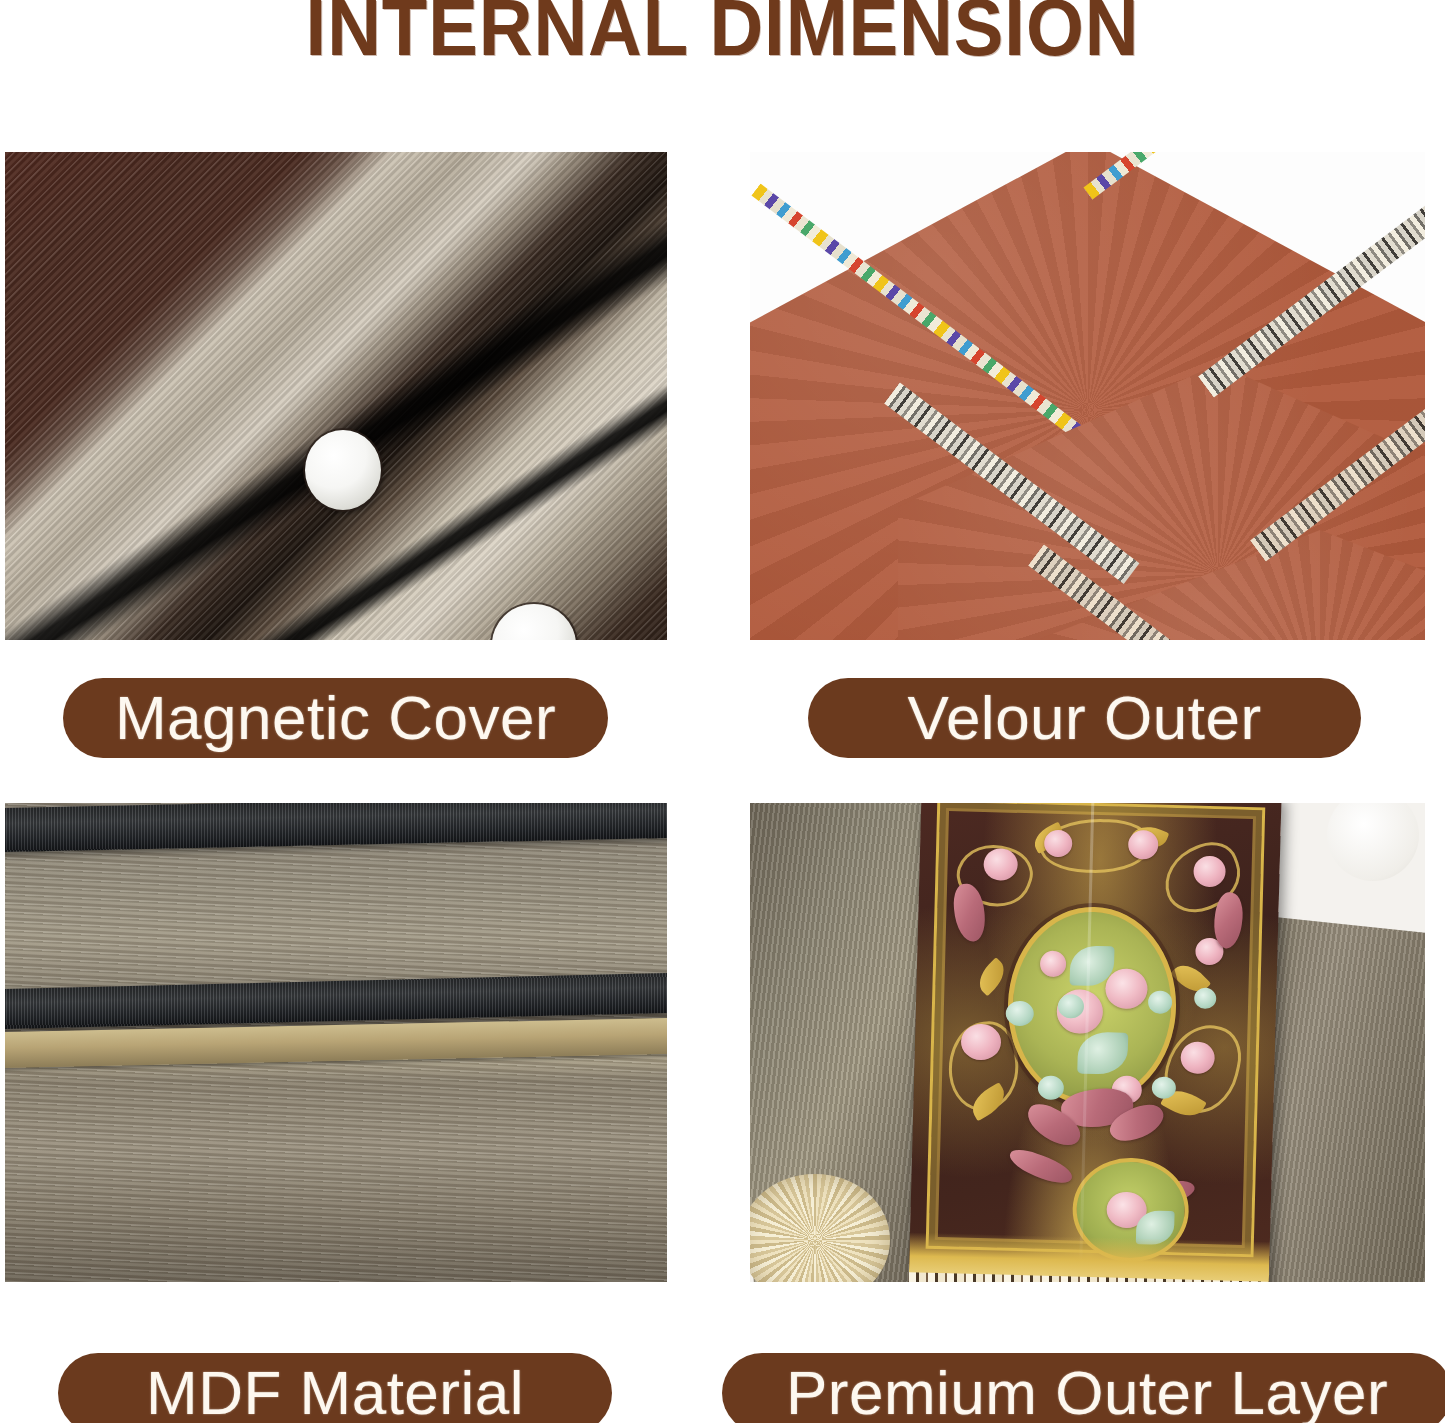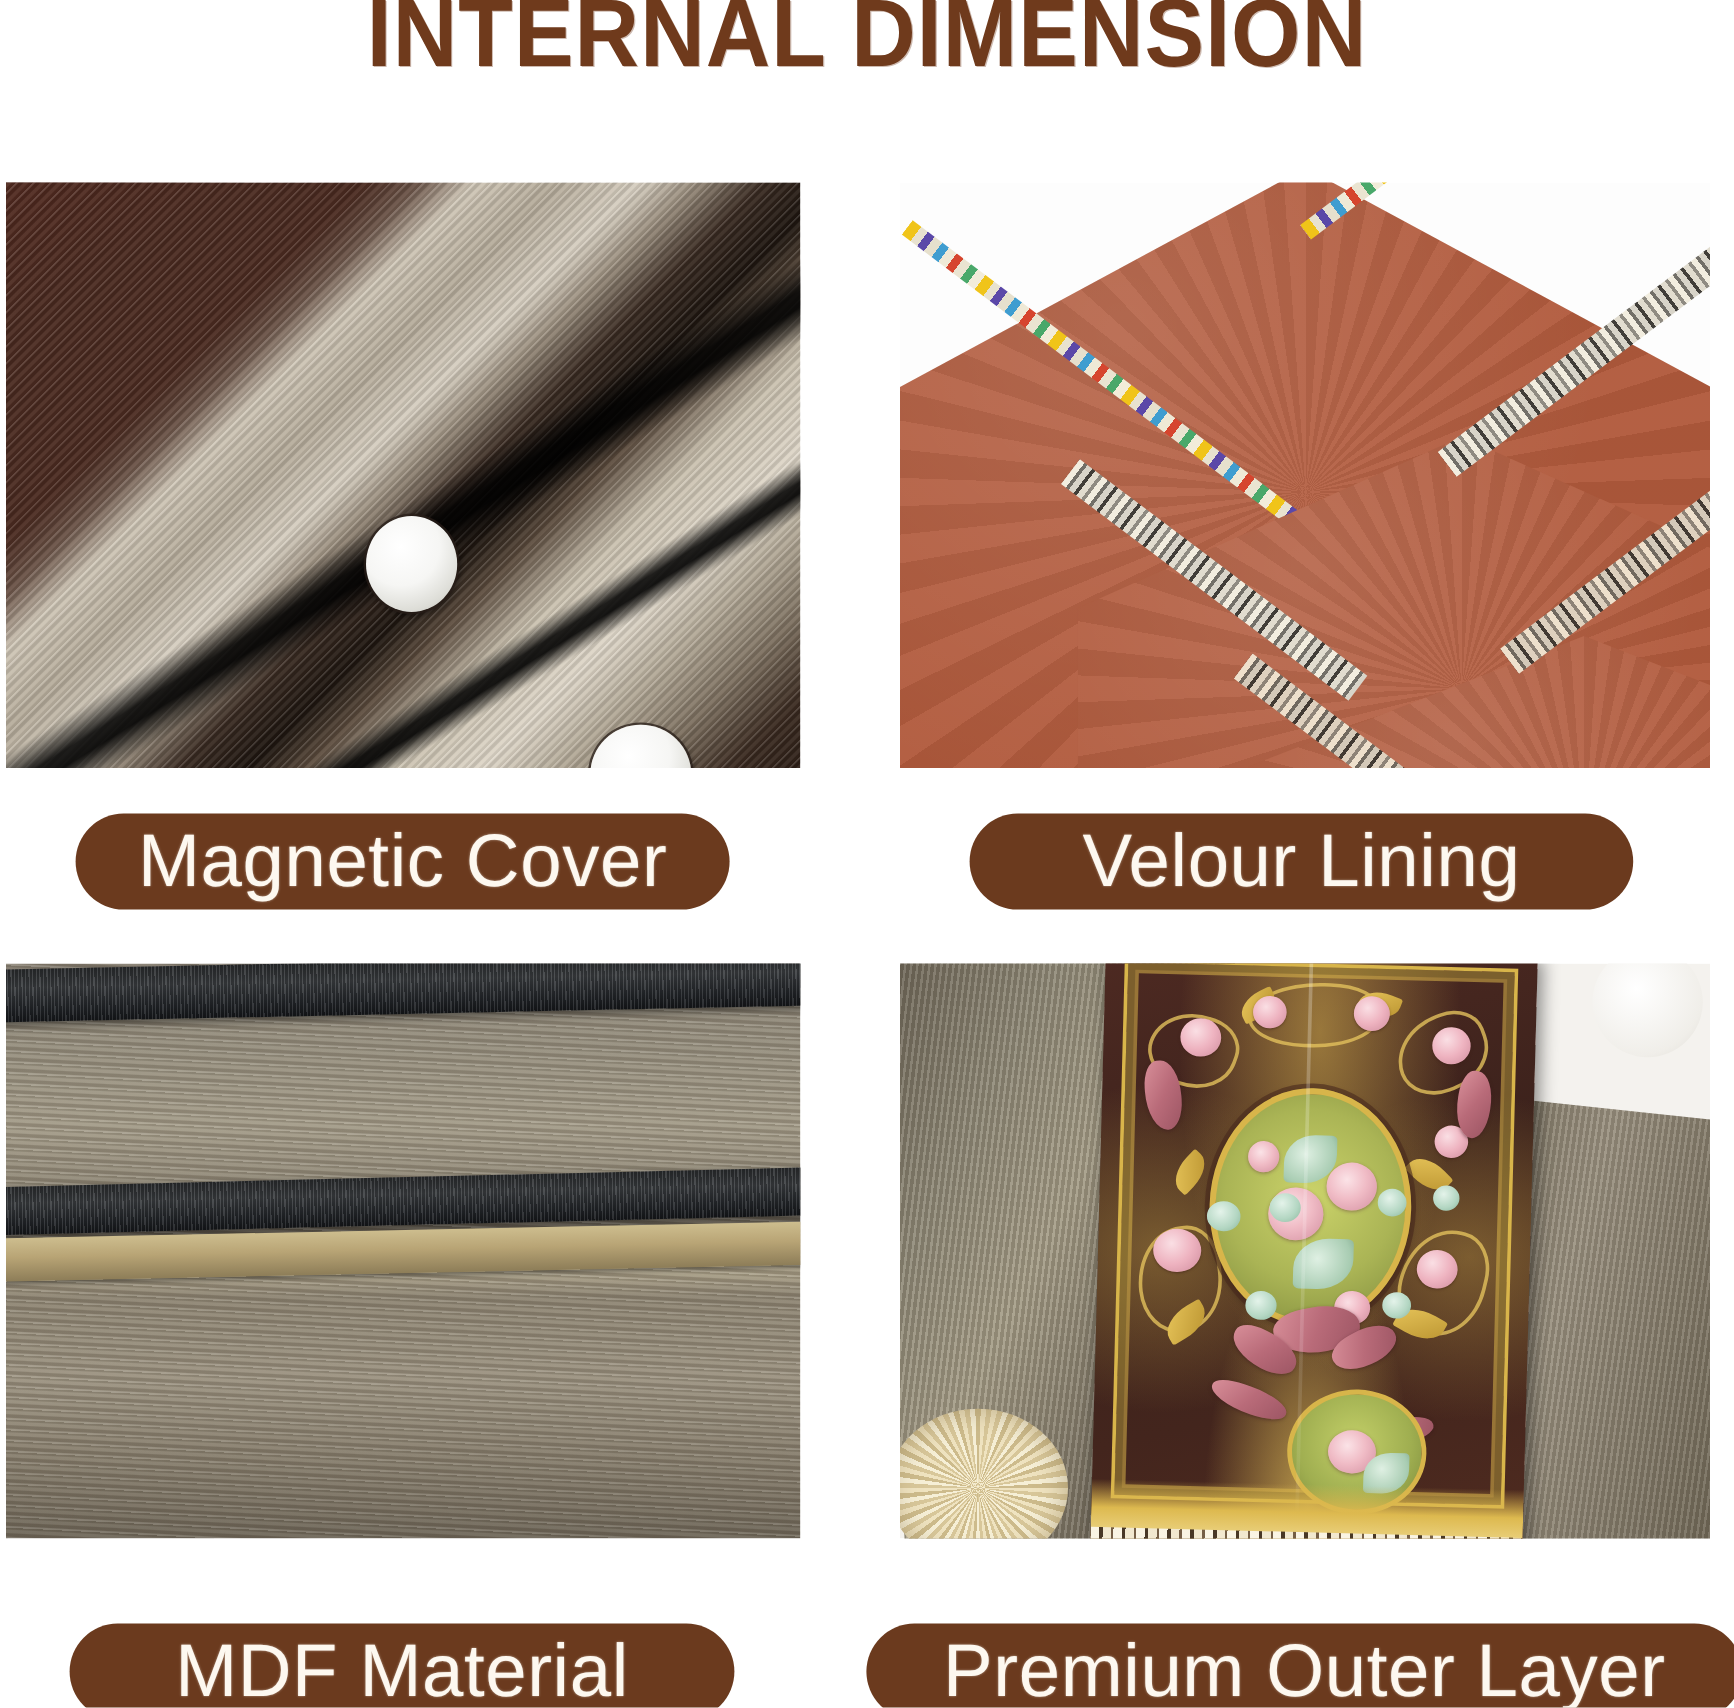--- a/index.html
+++ b/index.html
@@ -449,17 +449,17 @@
       <div class="book-bottom-gold"></div>
       <div class="book-bottom-speckle"></div>
     </div>
 
     <div class="raffia"></div>
   </div>
 </div>
 
 <div class="badge" id="badge-magnetic-cover">Magnetic Cover</div>
 
-<div class="badge" id="badge-velour-lining">Velour Lining</div>
+<div class="badge" id="badge-velour-lining">Velour Outer</div>
 
 <div class="badge" id="badge-mdf-material">MDF Material</div>
 
 <div class="badge" id="badge-outer-layer">Premium Outer Layer</div>
 
 </body></html>

